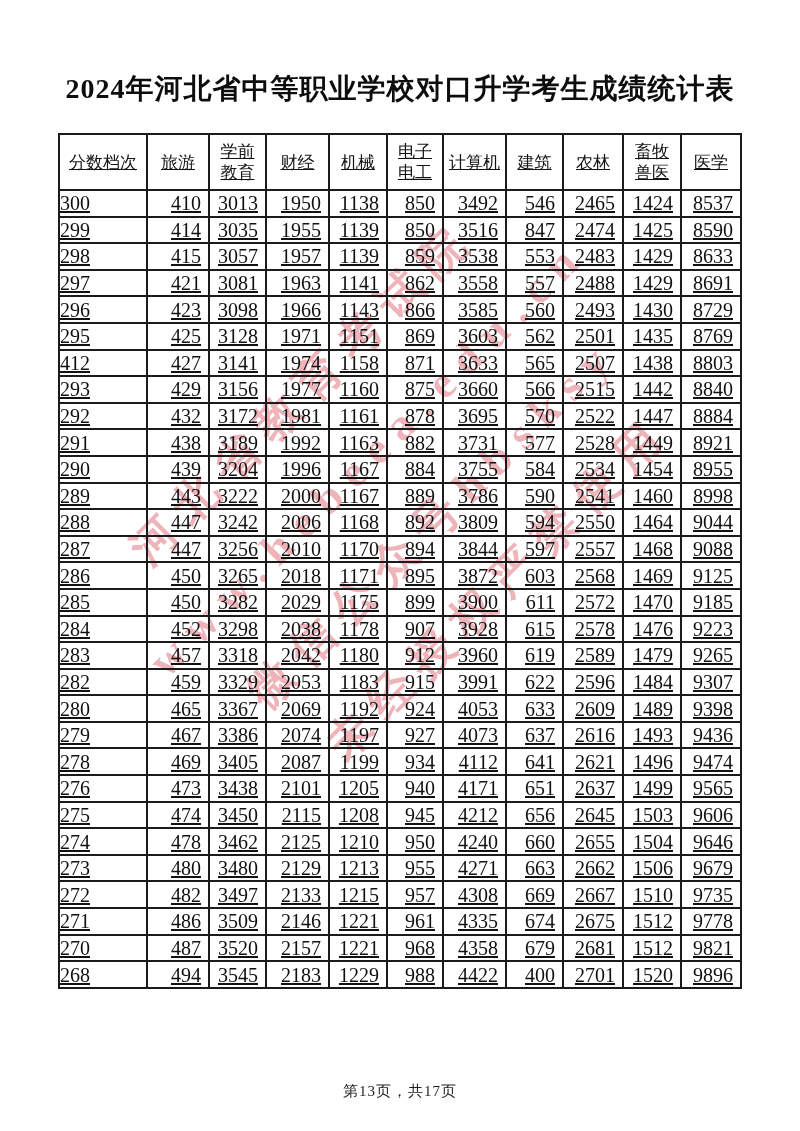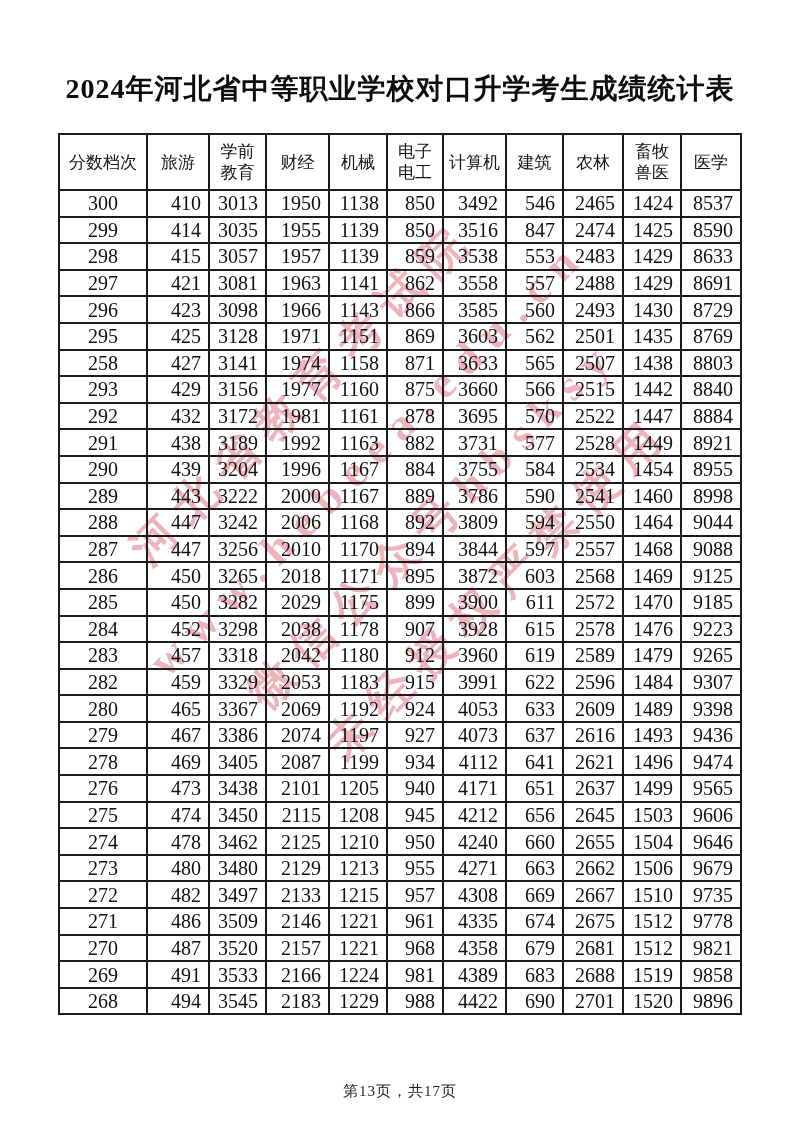--- a/index.html
+++ b/index.html
@@ -18,20 +18,21 @@
     font-size: 28px;
     font-weight: bold;
     letter-spacing: 1px;
     color: #0d0d0d;
   }
   table.score-table {
     position: relative; z-index: 1;
     border-collapse: collapse;
     table-layout: fixed;
     margin: 25px auto 11px auto;
+    text-decoration: underline;
   }
   .score-table th, .score-table td {
     border: 2px solid #1b1b1b;
     padding: 0;
     background: transparent;
     overflow: hidden;
   }
   .score-table th {
     height: 54px;
     font-size: 17px;
@@ -42,21 +43,21 @@
     white-space: pre-line;
     color: #141414;
   }
   .score-table td {
     height: 24.6px;
     font-size: 20px;
     line-height: 24px;
     color: #101010;
   }
   .score-table td.num { text-align: right; padding-right: 7px; }
-  .score-table td.center { text-align: center; }
+  .score-table td.center { text-align: left; }
   .watermark {
     position: absolute;
     left: 400px; top: 490px;
     transform: translate(-50%, -50%) rotate(-45deg);
     z-index: 0;
     color: #e06a78;
     opacity: 0.5;
     font-size: 45px;
     font-weight: bold;
     letter-spacing: 13px;
@@ -193,21 +194,21 @@
         <td class="num">1971</td>
         <td class="num">1151</td>
         <td class="num">869</td>
         <td class="num">3603</td>
         <td class="num">562</td>
         <td class="num">2501</td>
         <td class="num">1435</td>
         <td class="num">8769</td>
       </tr>
       <tr>
-        <td class="center">258</td>
+        <td class="center">412</td>
         <td class="num">427</td>
         <td class="num">3141</td>
         <td class="num">1974</td>
         <td class="num">1158</td>
         <td class="num">871</td>
         <td class="num">3633</td>
         <td class="num">565</td>
         <td class="num">2507</td>
         <td class="num">1438</td>
         <td class="num">8803</td>
@@ -492,41 +493,28 @@
         <td class="num">2157</td>
         <td class="num">1221</td>
         <td class="num">968</td>
         <td class="num">4358</td>
         <td class="num">679</td>
         <td class="num">2681</td>
         <td class="num">1512</td>
         <td class="num">9821</td>
       </tr>
       <tr>
-        <td class="center">269</td>
-        <td class="num">491</td>
-        <td class="num">3533</td>
-        <td class="num">2166</td>
-        <td class="num">1224</td>
-        <td class="num">981</td>
-        <td class="num">4389</td>
-        <td class="num">683</td>
-        <td class="num">2688</td>
-        <td class="num">1519</td>
-        <td class="num">9858</td>
-      </tr>
-      <tr>
         <td class="center">268</td>
         <td class="num">494</td>
         <td class="num">3545</td>
         <td class="num">2183</td>
         <td class="num">1229</td>
         <td class="num">988</td>
         <td class="num">4422</td>
-        <td class="num">690</td>
+        <td class="num">400</td>
         <td class="num">2701</td>
         <td class="num">1520</td>
         <td class="num">9896</td>
       </tr>
     </tbody>
 </table>
 
 <div class="page-footer">第13页，共17页</div>
 
 </body></html>

